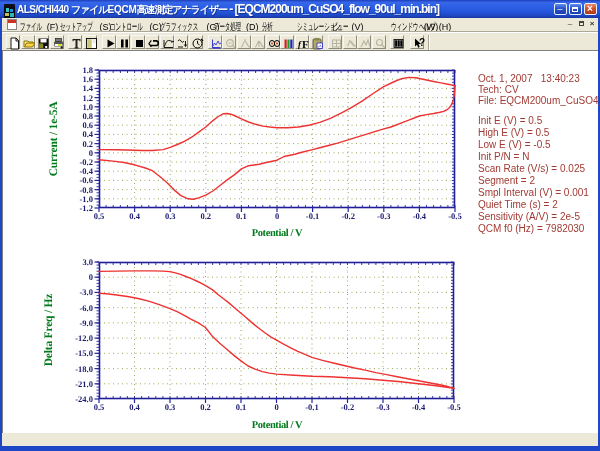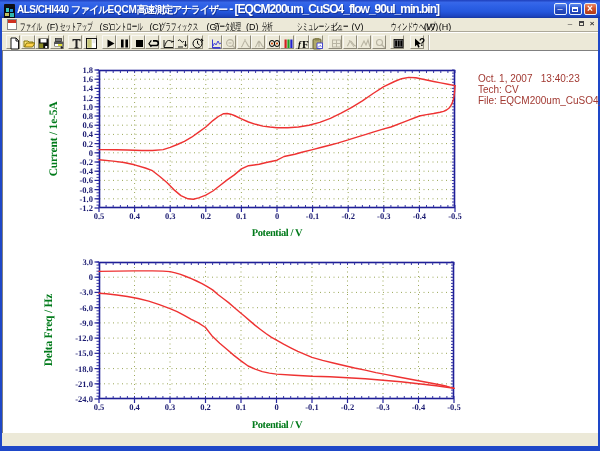--- a/index.html
+++ b/index.html
@@ -798,16 +798,26 @@
 <text x="57" y="139" class="tty" text-anchor="middle" transform="rotate(-90 57 139)">Current / 1e-5A</text>
 <text x="52" y="330" class="tty" text-anchor="middle" transform="rotate(-90 52 330)">Delta Freq / Hz</text>
 <path d="M99.0 149.6 L116.8 149.8 L127.5 150.0 L141.7 150.5 L152.4 150.5 L163.1 149.6 L170.2 147.3 L177.3 144.5 L184.4 141.3 L191.6 137.2 L198.7 132.1 L205.8 127.0 L212.9 120.6 L218.3 116.5 L223.6 113.7 L227.2 113.5 L230.7 114.2 L234.3 115.5 L241.4 118.8 L248.5 122.0 L255.6 124.3 L262.8 126.1 L269.9 127.0 L277.0 127.7 L287.7 127.7 L298.4 127.0 L309.0 125.2 L319.7 122.4 L330.4 118.3 L341.1 113.2 L351.8 107.3 L362.4 100.8 L373.1 93.5 L383.8 86.6 L394.5 81.5 L401.6 78.7 L408.7 77.4 L415.8 77.8 L423.0 79.2 L433.6 81.5 L440.8 82.9 L447.9 84.3 L455.0 85.6" class="cv"></path>
 <path d="M455.0 85.6 L454.8 88.9 L454.5 93.0 L453.9 96.7 L453.2 99.9 L452.2 103.1 L450.7 105.9 L448.9 108.2 L446.5 110.0 L443.6 111.4 L440.0 112.3 L433.6 113.5 L426.5 114.6 L419.4 116.0 L408.7 120.1 L401.6 122.9 L390.9 127.0 L383.8 128.9 L373.1 132.1 L366.0 134.4 L355.3 137.6 L348.2 139.9 L337.5 143.1 L330.4 145.0 L319.7 147.7 L312.6 149.6 L301.9 152.3 L294.8 154.2 L284.1 156.5 L277.0 160.2 L266.3 162.5 L259.2 164.3 L248.5 165.7 L241.4 168.9 L234.3 174.9 L227.2 179.9 L220.0 185.5 L212.9 191.0 L205.8 195.1 L198.7 197.9 L193.3 199.3 L188.0 198.8 L180.9 195.6 L173.8 189.6 L166.6 182.2 L159.5 176.3 L152.4 170.7 L145.3 168.0 L134.6 164.8 L123.9 162.5 L113.2 161.1 L99.0 159.7" class="cv"></path>
 <path d="M99.0 271.4 L116.8 271.1 L134.5 270.9 L152.2 270.9 L162.9 271.1 L170.0 271.6 L175.3 272.9 L180.6 274.4 L186.0 276.5 L191.3 278.7 L196.6 281.0 L202.0 283.6 L207.3 286.6 L212.6 289.9 L217.9 294.5 L223.2 298.5 L228.6 302.6 L233.9 307.2 L239.2 311.7 L244.6 316.3 L249.9 320.9 L255.2 325.4 L260.5 329.5 L265.9 333.5 L271.2 337.1 L276.5 340.1 L283.6 344.2 L290.7 347.8 L297.8 351.3 L304.9 354.3 L312.0 357.4 L322.6 360.4 L333.3 363.0 L343.9 365.5 L354.6 368.0 L365.2 370.1 L375.9 372.6 L386.6 374.6 L397.2 376.7 L407.9 378.7 L418.5 380.7 L429.1 382.8 L439.8 384.8 L446.9 386.3 L454.0 388.3" class="cv"></path>
 <path d="M454.0 388.3 L436.2 385.8 L418.5 383.8 L400.8 381.7 L383.0 380.2 L365.2 378.7 L347.5 377.7 L329.8 376.7 L312.0 376.2 L294.2 375.2 L276.5 374.1 L269.4 373.1 L262.3 371.6 L255.2 369.1 L248.1 366.0 L241.0 360.9 L233.9 355.4 L226.8 349.3 L219.7 343.2 L212.6 336.6 L205.5 327.5 L198.4 322.9 L191.3 319.3 L184.2 315.3 L177.1 311.7 L170.0 308.7 L159.3 304.6 L148.7 301.1 L138.1 298.5 L127.4 296.5 L116.8 295.0 L106.1 293.7 L99.0 293.2" class="cv"></path>
 </svg>
  <div id="info1">Oct. 1, 2007   13:40:23
 Tech: CV
 File: EQCM200um_CuSO4_flow</div>
+ <div id="info2">Init E (V) = 0.5
+High E (V) = 0.5
+Low E (V) = -0.5
+Init P/N = N
+Scan Rate (V/s) = 0.025
+Segment = 2
+Smpl Interval (V) = 0.001
+Quiet Time (s) = 2
+Sensitivity (A/V) = 2e-5
+QCM f0 (Hz) = 7982030</div>
  <div id="lborder"></div>
     <div id="rborder"></div>
     <div id="bborder"></div>
 </div>
 
 </body></html>

